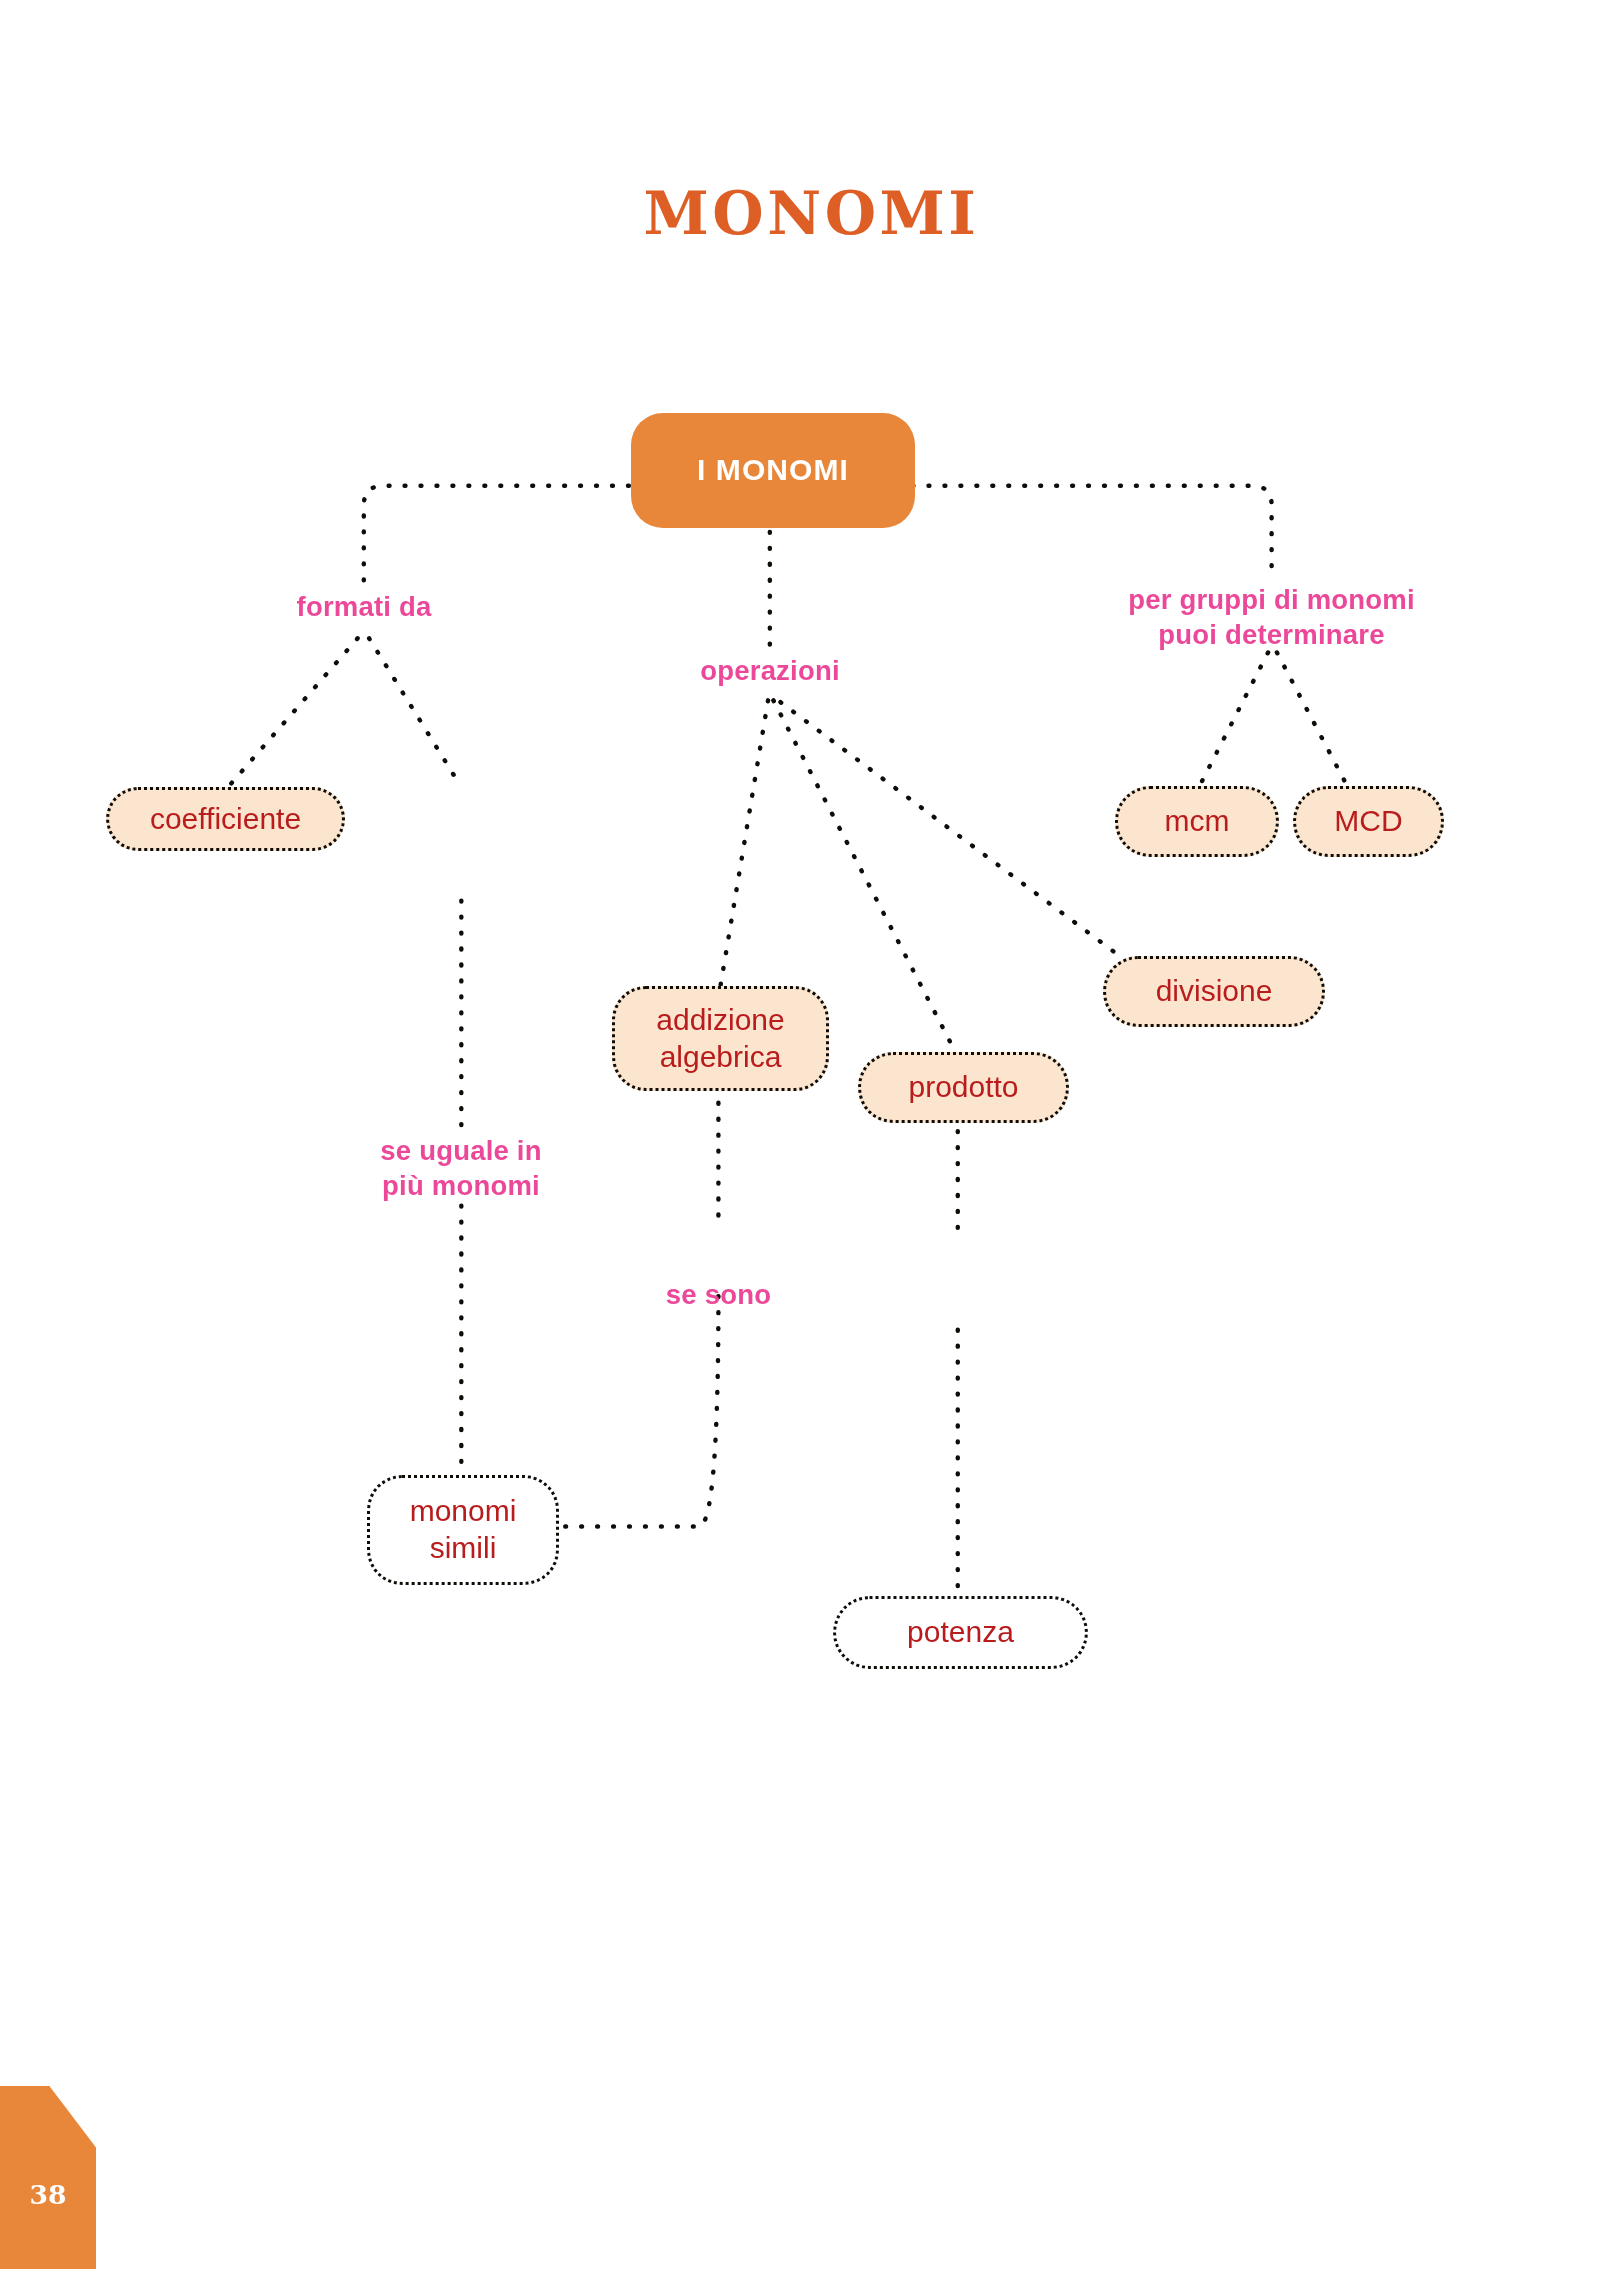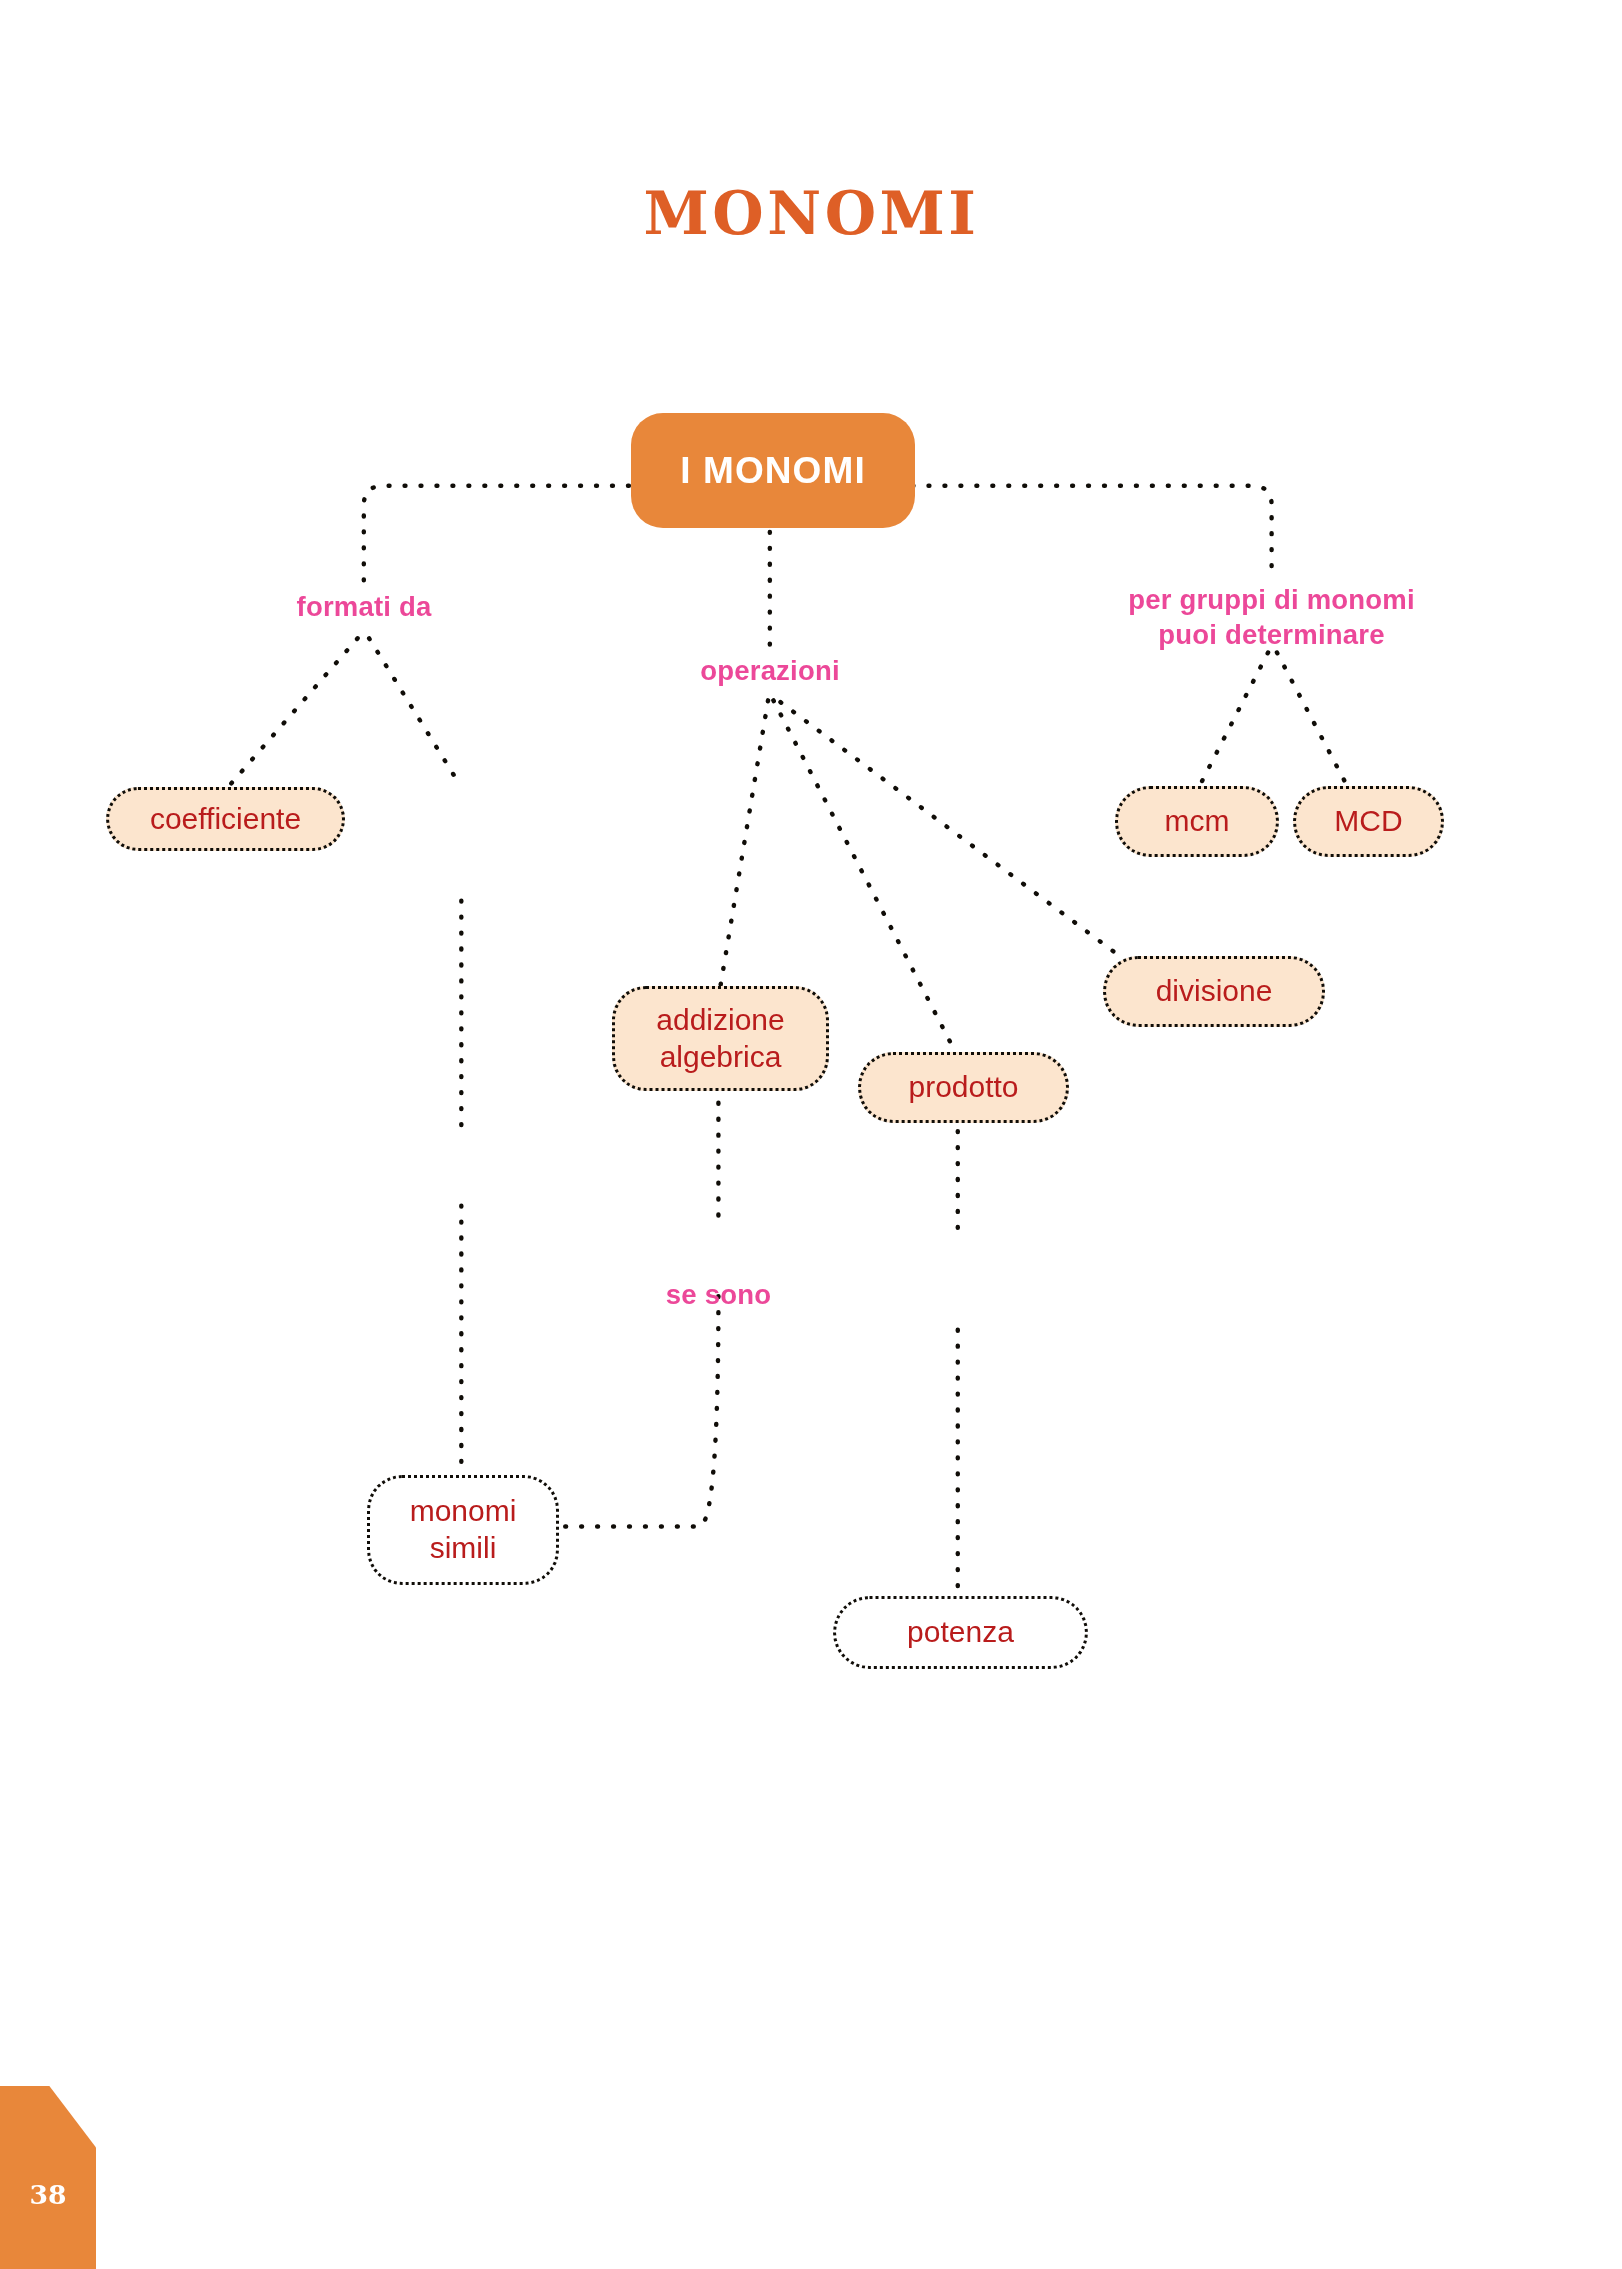--- a/index.html
+++ b/index.html
@@ -63,21 +63,21 @@
     line-height: 1.22;
     color: #b91c1c;
     border-radius: 30px;
     white-space: pre-line;
     padding: 3.5px 8.9px;
   }
   .node.root {
     background: #E8873A;
     color: #ffffff;
     font-weight: bold;
-    font-size: 37px;
+    font-size: 30px;
     letter-spacing: 1.1px;
     border-radius: 32px;
     border: none;
   }
   .node.fill {
     background: #FCE5CE;
     border: 3.5px dotted #100d08;
   }
   .node.plain {
     background: #ffffff;
@@ -176,20 +176,22 @@
 
     <div class="node root" style="left:631px; top:413px; width:284px; height:115px;">I MONOMI</div>
 
     <div class="conn-label" style="left:222px; top:589px; width:284px;">formati da</div>
 
     <div class="conn-label" style="left:637px; top:653px; width:266px;">operazioni</div>
 
     <div class="conn-label" style="left:1103px; top:582px; width:337px;">per gruppi di monomi
 puoi determinare</div>
 
+    <div class="conn-label" style="left:328px; top:1133px; width:266px;">se uguale in
+più monomi</div>
 
     <div class="conn-label" style="left:612px; top:1277px; width:213px;">se sono</div>
 
 
     <div class="node fill" style="left:106px; top:787px; width:239px; height:64px; border-radius:35px;">coefficiente</div>
 
 
     <div class="node fill" style="left:612px; top:986px; width:217px; height:105px; border-radius:34px;">addizione
 algebrica</div>
 

